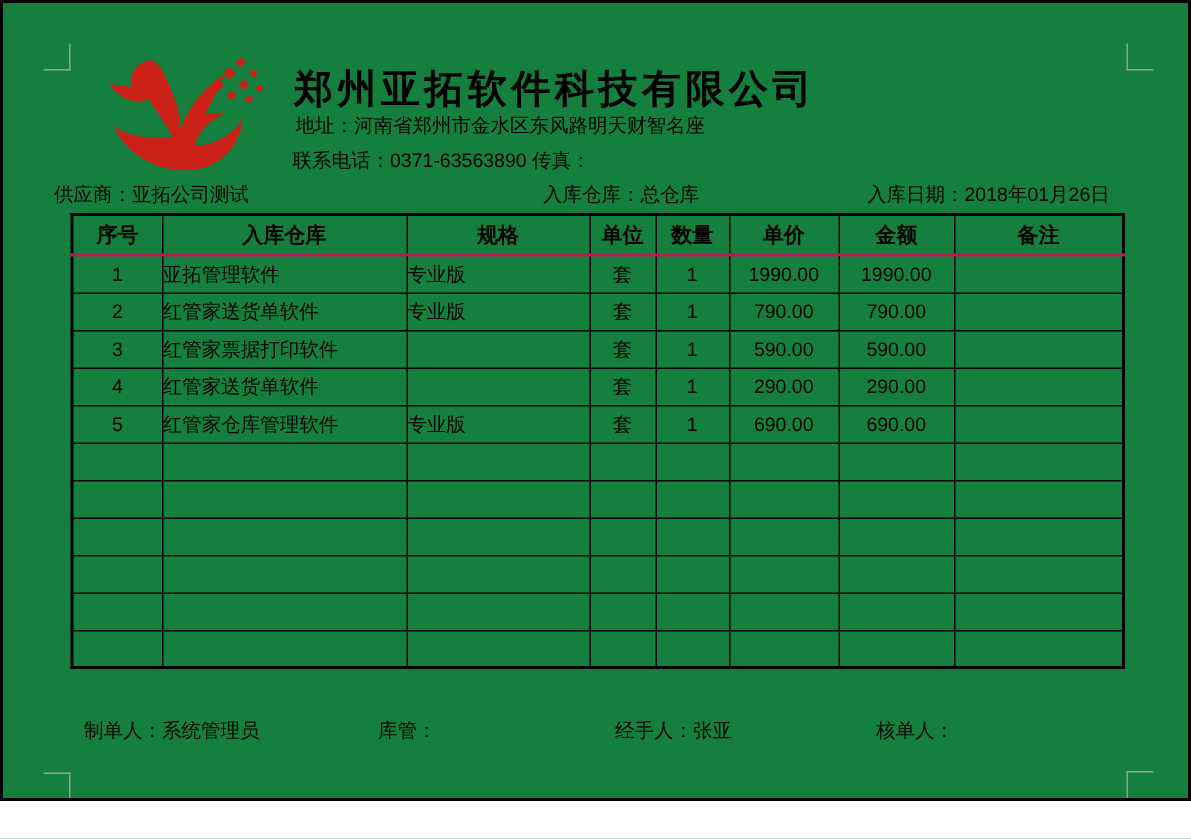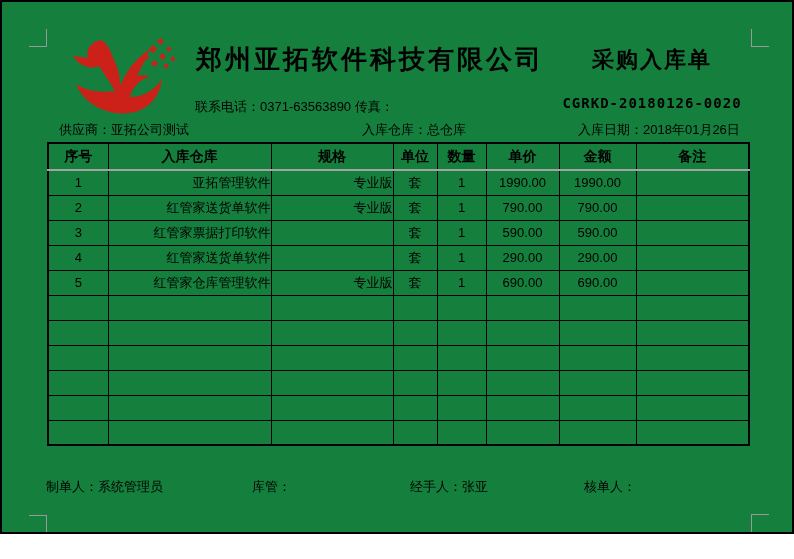--- a/index.html
+++ b/index.html
@@ -38,49 +38,49 @@
 
   .title-block{position:absolute;left:530px;top:43px;width:240px;text-align:center;}
   .doc-title{font-size:22px;font-weight:bold;letter-spacing:2px;}
   .doc-number{
     margin-top:20px;font-size:14px;font-weight:bold;
     font-family:"DejaVu Sans Mono","Liberation Mono",monospace;
     letter-spacing:1px;
   }
 
   .info-row span.pair{position:absolute;top:119px;font-size:13px;white-space:nowrap;}
-  .pair.supplier{left:57px;}
+  .pair.supplier{left:34px;}
   .pair.warehouse{left:360px;}
   .pair.indate{left:576px;}
 
   table.goods{
     position:absolute;left:45px;top:140px;
     width:701px;border-collapse:collapse;table-layout:fixed;
     border:2px solid #000;
   }
   table.goods th,table.goods td{
     border:1px solid #000;
     font-size:13px;font-weight:normal;
     overflow:hidden;white-space:nowrap;
     padding:0;
   }
   table.goods thead th{
     font-size:14px;font-weight:bold;text-align:center;
-    height:27px;border-bottom:2px solid #a3a3a3;
+    height:27px;border-bottom:2px solid #be185d;
   }
   table.goods tbody tr{height:25px;}
   td.a-c{text-align:center;}
-  td.a-l{text-align:right;padding-left:4px;font-family:Liberation Mono, monospace;}
+  td.a-l{text-align:left;padding-left:4px;font-family:Liberation Mono, monospace;}
   tr.total-row td{border-top:2px solid #000;height:25px;}
   tr.total-row .total-label{text-align:center;}
   tr.total-row .total-words{text-align:left;padding-left:4px;}
   tr.total-row .total-amount{text-align:center;}
 
   .footer span.pair{position:absolute;top:476px;font-size:13px;white-space:nowrap;}
-  .pair.maker{left:44px;text-align:right;}
+  .pair.maker{left:54px;text-align:right;}
   .pair.keeper{left:250px;}
   .pair.handler{left:408px;}
   .pair.checker{left:582px;}
 </style>
 </head>
 <body>
 
 <div class="page">
 
   <div class="crop-mark tl"></div>
@@ -102,26 +102,23 @@
       <rect x="94" y="6" width="5" height="5" transform="rotate(45 96.5 8.5)"></rect>
       <rect x="88" y="28" width="5" height="5" transform="rotate(45 90.5 30.5)"></rect>
       <rect x="96" y="21" width="5" height="5" transform="rotate(45 98.5 23.5)"></rect>
       <rect x="103" y="14" width="4" height="4" transform="rotate(45 105 16)"></rect>
       <rect x="100" y="31" width="4" height="4" transform="rotate(45 102 33)"></rect>
       <rect x="107" y="24" width="4" height="4" transform="rotate(45 109 26)"></rect>
     </g>
   </svg>
 
   <div class="company-name">郑州亚拓软件科技有限公司</div>
+  <div class="company-address">地址：河南省郑州市金水区东风路明天财智名座</div>
   <div class="company-phone">联系电话：0371-63563890 传真：</div>
 
-  <div class="title-block">
-    <div class="doc-title">采购入库单</div>
-    <div class="doc-number">CGRKD-20180126-0020</div>
-  </div>
 
   <div class="info-row">
     <span class="pair supplier"><span>供应商：</span><span>亚拓公司测试</span></span>
     <span class="pair warehouse"><span>入库仓库：</span><span>总仓库</span></span>
     <span class="pair indate"><span>入库日期：</span><span>2018年01月26日</span></span>
   </div>
 
   <table class="goods">
     <colgroup>
         <col style="width: 60px;">

